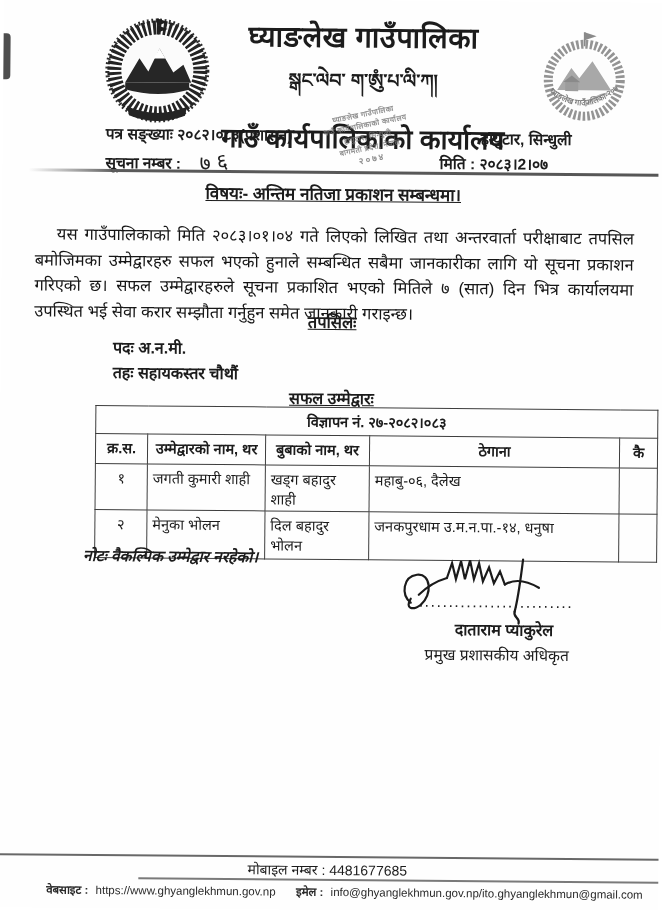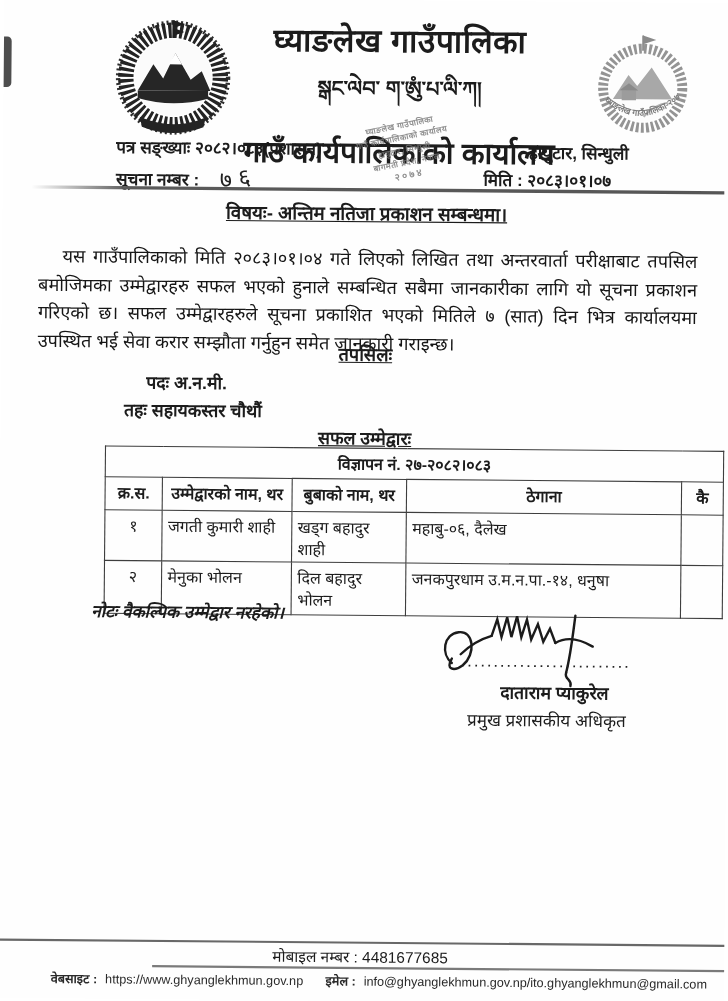--- a/index.html
+++ b/index.html
@@ -109,21 +109,21 @@
     <span>२०८२।०८३(प्रशासन)</span>
   </div>
   <div class="abs meta" style="left:103px;top:148px;">
     <span>सूचना नम्बर :</span>
     <span class="hand">७६</span>
   </div>
 
   <div class="abs meta" style="left:478px;top:126px;">हायुटार, सिन्धुली</div>
   <div class="abs meta" style="left:437px;top:151px;">
     <span>मिति :</span>
-    <span>२०८३।०१।०७</span>
+    <span>२०८३।2।०७</span>
   </div>
 
   <div class="abs stamp">
     <div>घ्याङलेख गाउँपालिका</div>
     <div>गाउँ कार्यपालिकाको कार्यालय</div>
     <div>हायुटार, सिन्धुली</div>
     <div>बागमती प्रदेश, नेपाल</div>
     <div class="yr">२०७४</div>
   </div>
 
@@ -131,21 +131,21 @@
 
   <div class="abs subject center bold">
     <span class="u">विषयः- अन्तिम नतिजा प्रकाशन सम्बन्धमा।</span>
   </div>
 
   <div class="abs para">यस गाउँपालिकाको मिति २०८३।०१।०४ गते लिएको लिखित तथा अन्तरवार्ता परीक्षाबाट तपसिल बमोजिमका उम्मेद्वारहरु सफल भएको हुनाले सम्बन्धित सबैमा जानकारीका लागि यो सूचना प्रकाशन गरिएको छ। सफल उम्मेद्वारहरुले सूचना प्रकाशित भएको मितिले ७ (सात) दिन भित्र कार्यालयमा उपस्थित भई सेवा करार सम्झौता गर्नुहुन समेत जानकारी गराइन्छ।</div>
 
   <div class="abs h-tapasil center bold">
     <span class="u">तपसिलः</span>
   </div>
-  <div class="abs pd" style="top:338px;margin-left:20px;">
+  <div class="abs pd" style="top:338px;">
     <span>पदः</span>
     <span>अ.न.मी.</span>
   </div>
   <div class="abs pd" style="top:363px;">
     <span>तहः</span>
     <span>सहायकस्तर चौथौं</span>
   </div>
 
   <div class="abs h-safal center bold">
     <span class="u">सफल उम्मेद्वारः</span>

